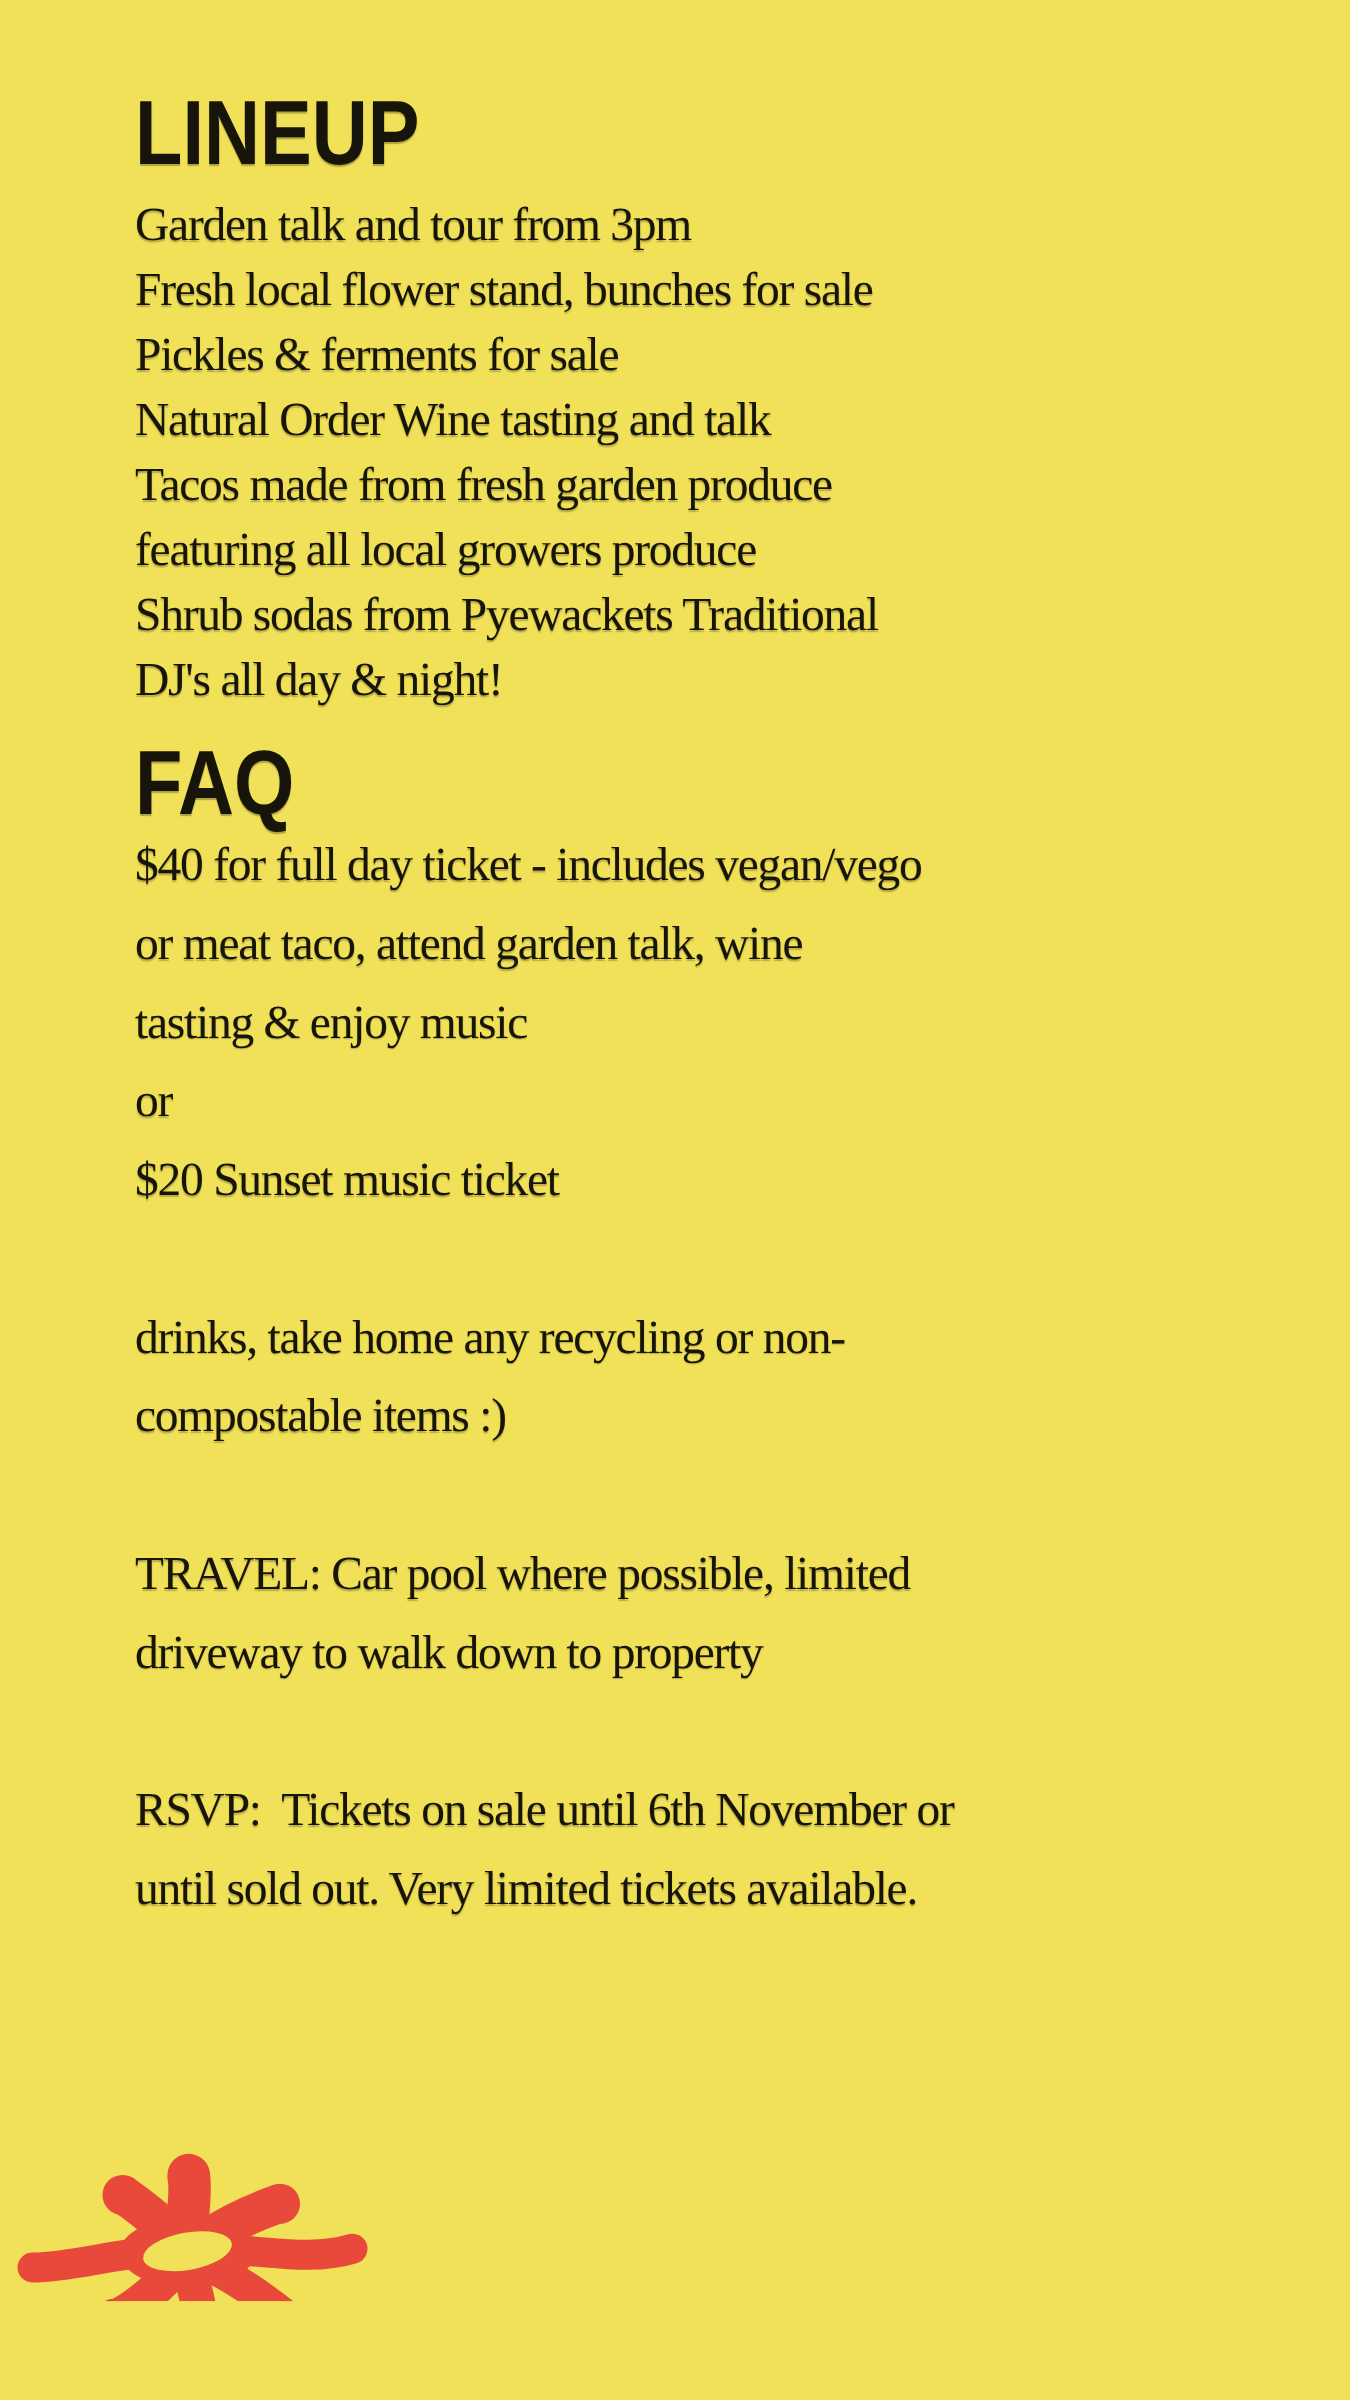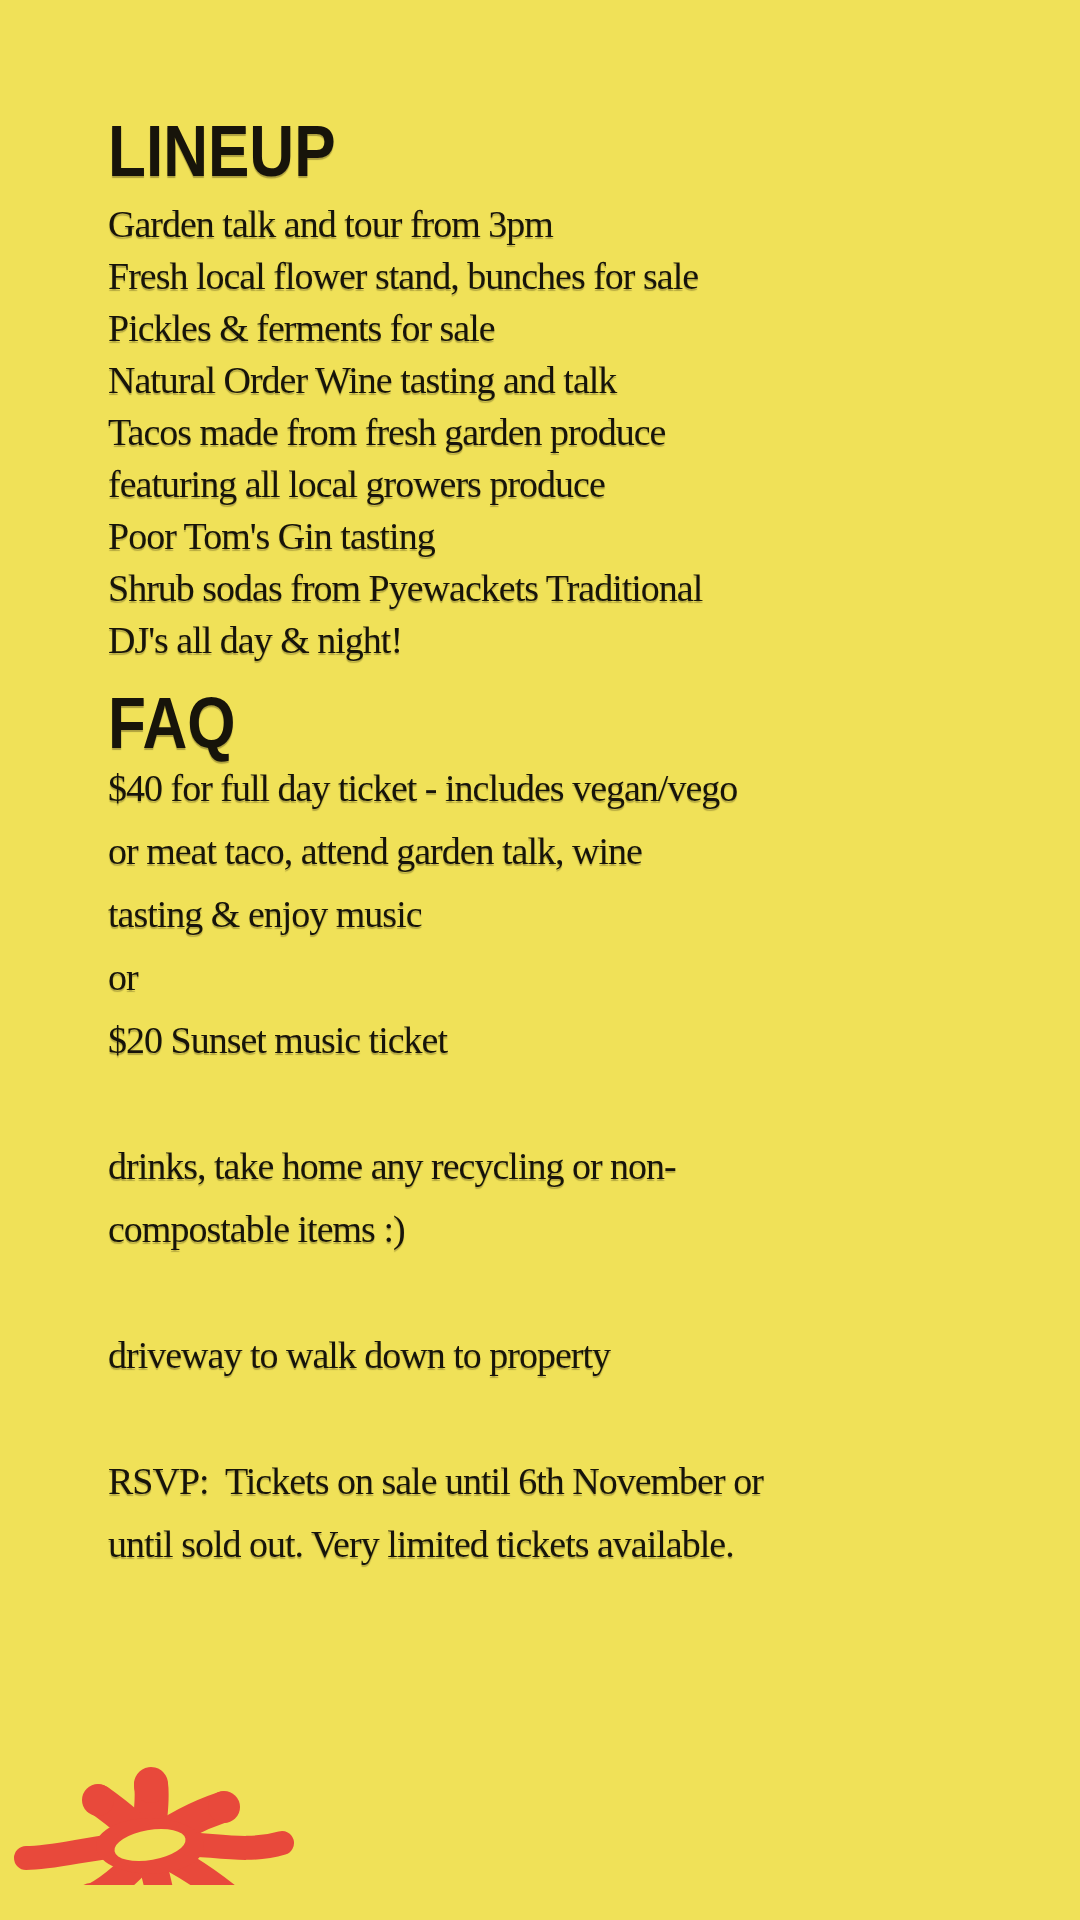--- a/index.html
+++ b/index.html
@@ -10,21 +10,20 @@
   }
   html,body{margin:0;padding:0;background:var(--bg);}
   .poster{
     position:relative;
     width:1080px;height:1841px;
     background:var(--bg);
     overflow:hidden;
     box-sizing:border-box;
     padding:70px 0 0 108px;
     color:var(--ink);
-    margin-top:44px;
   }
   .heading{
     margin:0;
     font-family:"Liberation Sans","DejaVu Sans",sans-serif;
     font-weight:700;
     font-size:73px;
     line-height:73px;
     letter-spacing:0;
     transform:scaleX(0.85);
     transform-origin:0 50%;
@@ -61,37 +60,37 @@
 
   <h1 class="heading">LINEUP</h1>
 
   <div class="lineup-list">
     <div class="lu-line">Garden talk and tour from 3pm</div>
     <div class="lu-line">Fresh local flower stand, bunches for sale</div>
     <div class="lu-line">Pickles &amp; ferments for sale</div>
     <div class="lu-line">Natural Order Wine tasting and talk</div>
     <div class="lu-line">Tacos made from fresh garden produce</div>
     <div class="lu-line">featuring all local growers produce</div>
-    <div class="lu-line">Poor Tom's Gin tasting</div>
     <div class="lu-line">Shrub sodas from Pyewackets Traditional</div>
     <div class="lu-line">DJ's all day &amp; night!</div>
   </div>
 
   <h2 class="heading faq-h">FAQ</h2>
 
   <div class="faq-list">
     <div class="faq-line">$40 for full day ticket - includes vegan/vego</div>
     <div class="faq-line">or meat taco, attend garden talk, wine</div>
     <div class="faq-line">tasting &amp; enjoy music</div>
     <div class="faq-line">or</div>
     <div class="faq-line">$20 Sunset music ticket</div>
     <div class="faq-line"></div>
     <div class="faq-line">drinks, take home any recycling or non-</div>
     <div class="faq-line">compostable items :)</div>
     <div class="faq-line"></div>
+    <div class="faq-line">TRAVEL: Car pool where possible, limited</div>
     <div class="faq-line">driveway to walk down to property</div>
     <div class="faq-line"></div>
     <div class="faq-line">RSVP:  Tickets on sale until 6th November or</div>
     <div class="faq-line">until sold out. Very limited tickets available.</div>
   </div>
 
   <svg class="flower" viewBox="0 0 330 222" xmlns="http://www.w3.org/2000/svg" aria-hidden="true">
     <g class="petal">
       <path d="M150,103 C147,85 154,62 151,42" stroke-width="34"></path>
       <path d="M150,103 C136,86 116,70 99,58" stroke-width="31"></path>

